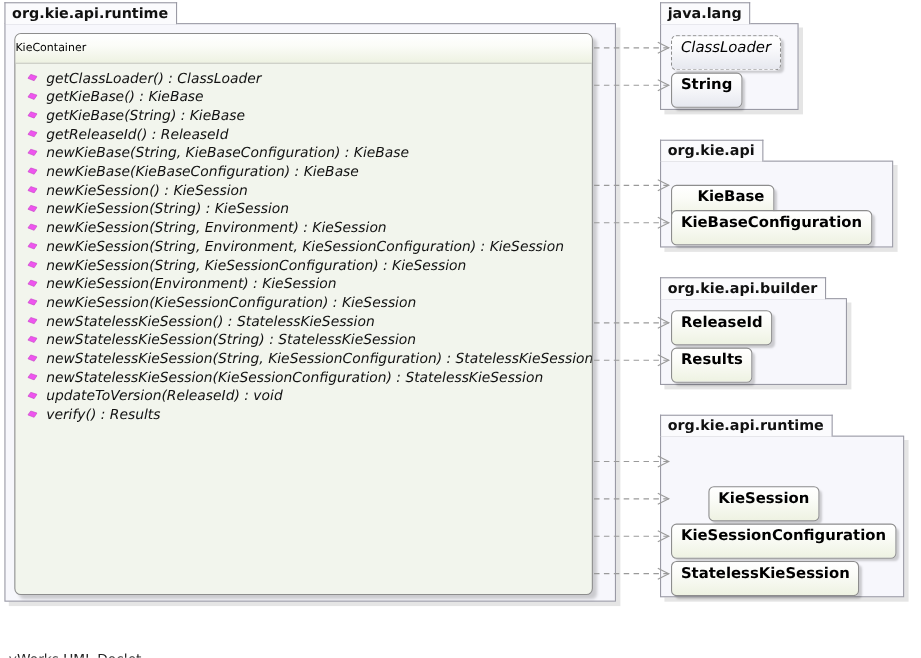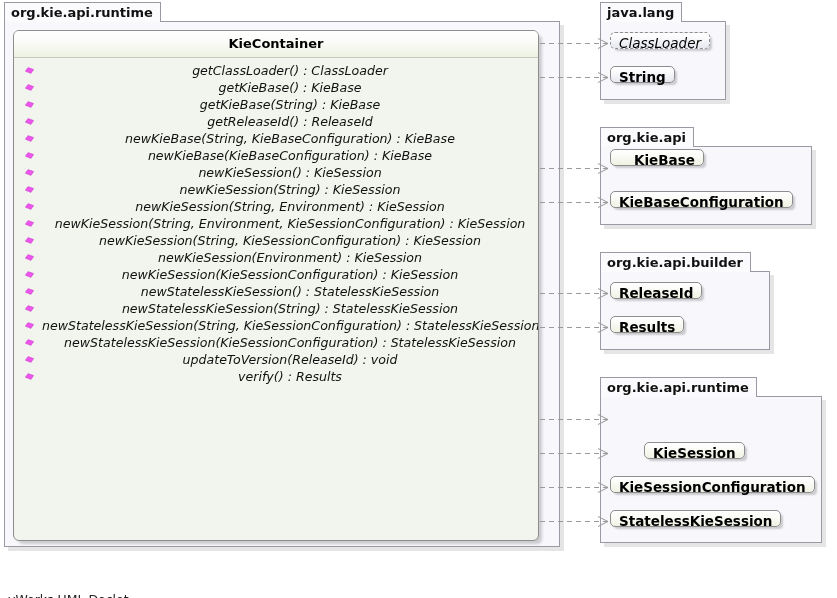--- a/index.html
+++ b/index.html
@@ -54,21 +54,21 @@
   
   .node {
     position: absolute;
     box-sizing: border-box;
     border: 1px solid #8d8d8d;
     border-radius: 5px;
     font-size: 13.5px;
     font-weight: bold;
     color: #000000;
     line-height: 21px;
-    height: 17px;
+    height: 32px;
     padding: 0 8px;
     white-space: nowrap;
     background: linear-gradient(to bottom, #ffffff 0%, #fbfcf8 35%, #eef2e2 100%);
     box-shadow: 3px 3px 2px -1px rgba(0,0,0,0.18);
     z-index: 4;
     text-align: right;
   }
   .node.gray {
     background: linear-gradient(to bottom, #ffffff 0%, #fafafc 35%, #e6e8ef 100%);
   }
@@ -87,30 +87,28 @@
     border: 1px solid #8d8d8d;
     border-radius: 6px;
     background: #f2f5ed;
     box-shadow: 4px 4px 3px -1px rgba(0,0,0,0.18);
     overflow: hidden;
     z-index: 4;
   }
   #kc-title {
     height: 26px;
     line-height: 26px;
-    text-align: center;
-    font-weight: bold;
-    font-size: 13px;
+    font-weight: normal;
+    font-size: 10px;
     color: #000000;
     background: linear-gradient(to bottom, #ffffff 0%, #fbfcf8 40%, #eef2e2 100%);
     border-bottom: 1px solid #c6c9c0;
   }
   #kc-members {
     padding: 4px 0 0 0;
-    text-align: center;
   }
   .member {
     height: 17px;
     line-height: 17px;
     font-size: 12.6px;
     font-style: italic;
     color: #111111;
     white-space: nowrap;
     padding-left: 28px;
     position: relative;
@@ -228,21 +226,21 @@
   <div class="node gray" style="left:610px; top:66px;">
     <span>String</span>
   </div>
 
   <div class="pkg" style="left:600px; top:127px; width:222px; height:104px;">
     <div class="pkg-tab">
       <span>org.kie.api</span>
     </div>
     <div class="pkg-body" style="left:0; top:19px; width:212px; height:79px;"></div>
   </div>
-  <div class="node" style="left:610px; top:149px;padding-left:23px;">
+  <div class="node" style="left:610px; top:168px;padding-left:23px;">
     <span>KieBase</span>
   </div>
   <div class="node" style="left:610px; top:191px;">
     <span>KieBaseConfiguration</span>
   </div>
 
   <div class="pkg" style="left:600px; top:252px; width:180px; height:104px;">
     <div class="pkg-tab">
       <span>org.kie.api.builder</span>
     </div>

